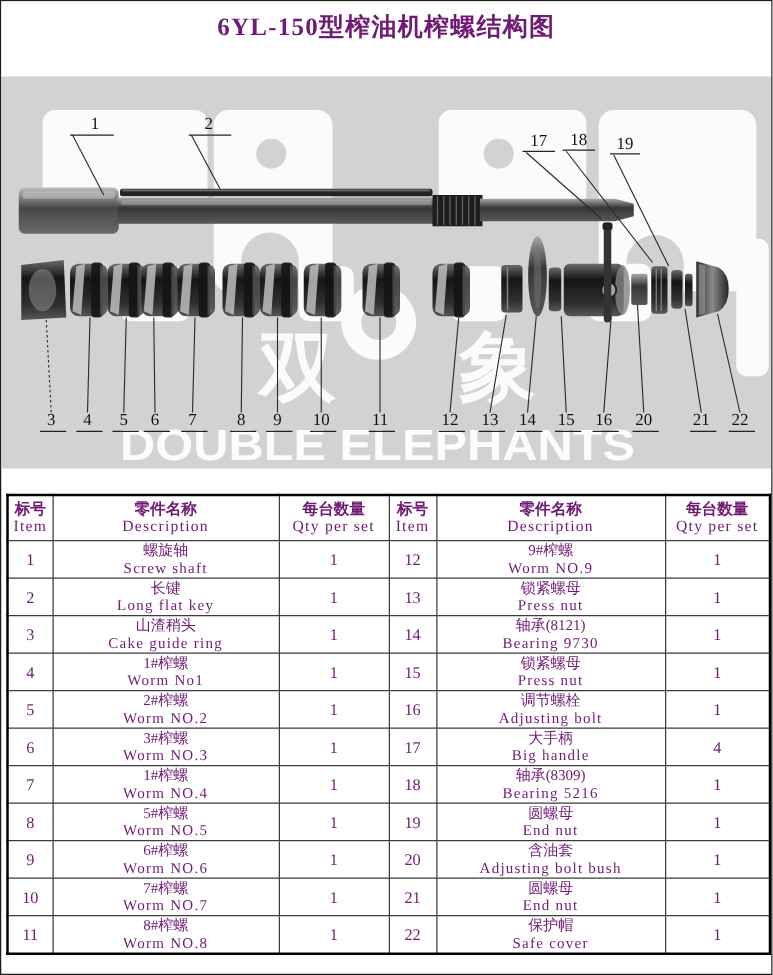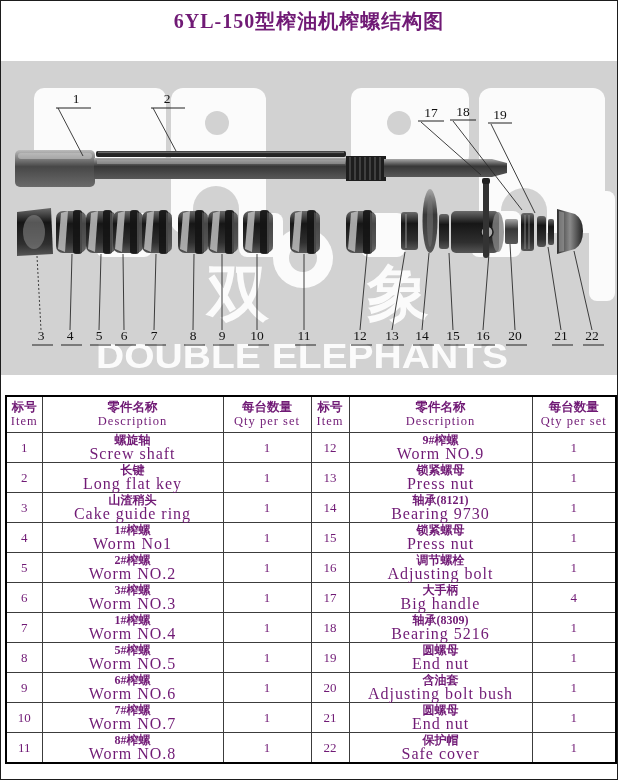--- a/index.html
+++ b/index.html
@@ -17,22 +17,22 @@
   .wm-en{font-family:"Liberation Sans",sans-serif;font-weight:bold;font-size:35px;fill:#ffffff;opacity:.93;}
   table.parts{
     position:absolute;left:4px;top:394px;width:610px;
     border-collapse:collapse;table-layout:fixed;
     border:2px solid #000;
   }
   .parts th,.parts td{border:1px solid #3c3c3c;text-align:center;vertical-align:middle;padding:1px 2px;}
   .parts th{font-weight:normal;padding:3px 2px;}
   .hd-cn{font-size:12.5px;font-weight:bold;line-height:14px;}
   .hd-en{font-size:12.5px;line-height:15px;letter-spacing:1px;}
-  .cn{font-size:12px;font-weight:bold;line-height:13px;}
-  .en{font-size:16px;line-height:14px;letter-spacing:1px;}
+  .cn{font-size:12px;font-weight:normal;line-height:13px;}
+  .en{font-size:12px;line-height:14px;letter-spacing:1px;}
   .num{font-size:13px;}
 </style>
 </head>
 <body>
 
 <div class="page">
 
   <div class="titles">
     <div class="t-cn">6YL-150型榨油机榨螺结构图</div>
   </div>

